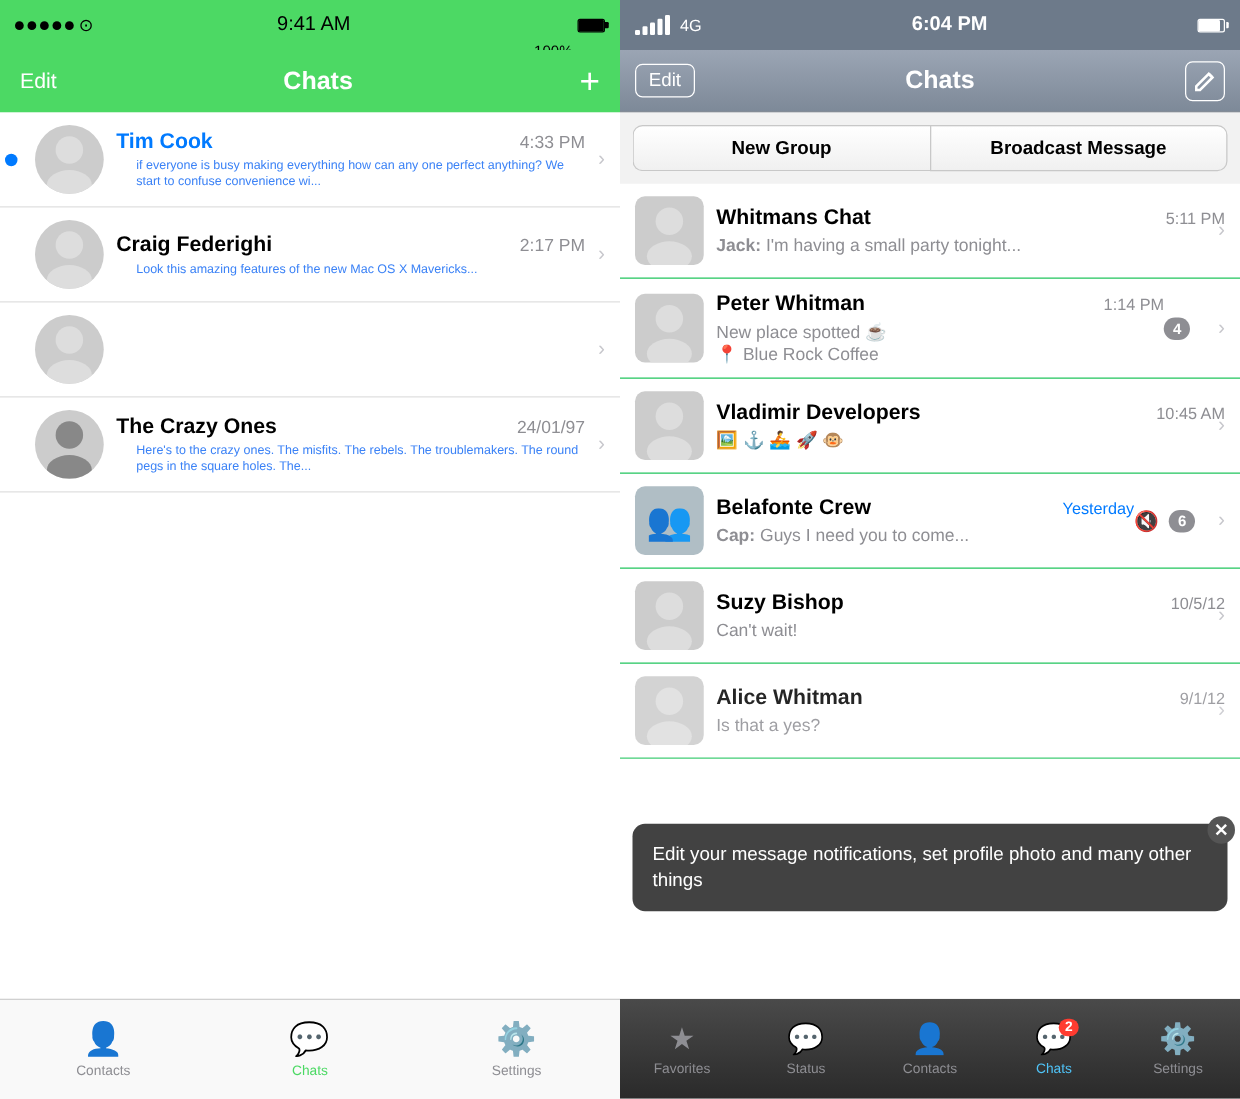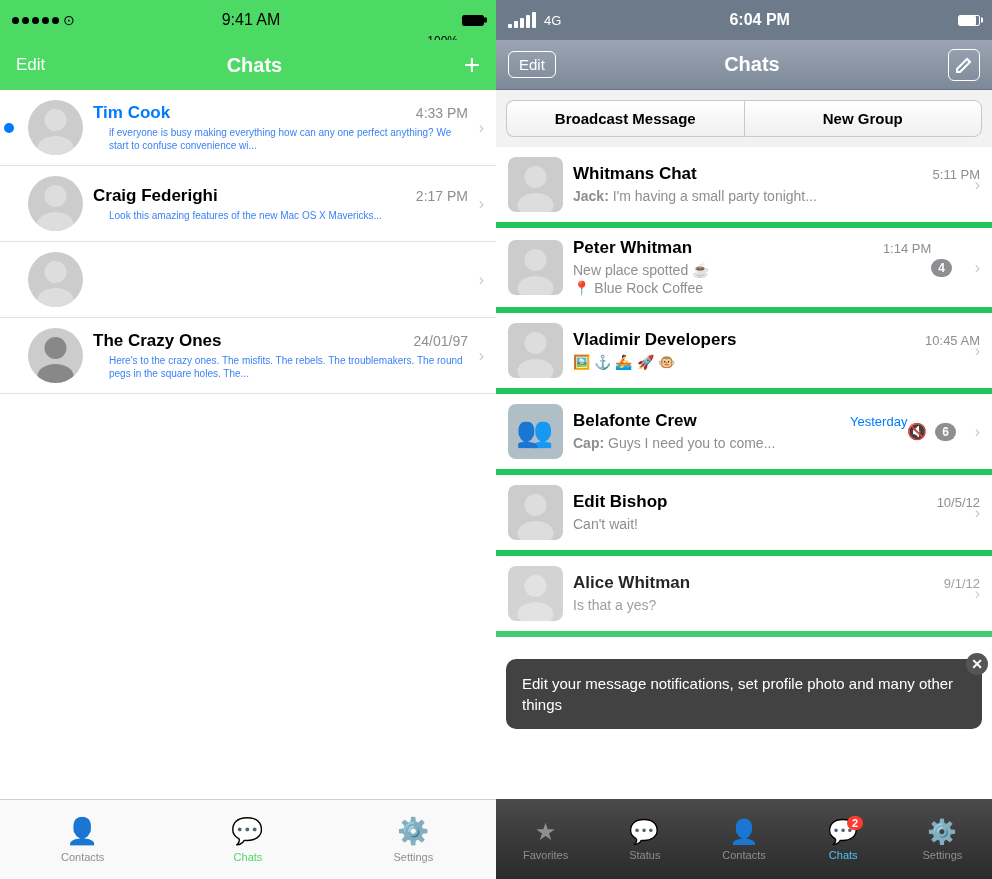--- a/index.html
+++ b/index.html
@@ -55,21 +55,21 @@
     .right-nav { height: 50px; background: linear-gradient(to bottom, #9ba5b4, #7d8998); display: flex; align-items: center; justify-content: space-between; padding: 0 12px; border-bottom: 1px solid #6a7380; }
     .right-nav .edit-btn { color: #fff; font-size: 17px; font-weight: 400; background: linear-gradient(to bottom, #9ba5b4, #7d8998); border: 1px solid #fff; border-radius: 6px; padding: 4px 10px; }
     .right-nav .compose-btn { width: 32px; height: 32px; border: 1.5px solid #fff; border-radius: 6px; display: flex; align-items: center; justify-content: center; color: #fff; font-size: 18px; }
 
     .broadcast-row { display: flex; gap: 0; padding: 10px 10px; background: #f2f2f2; }
     .broadcast-btn { flex: 1; padding: 9px 0; border: 1px solid #c8c8c8; background: linear-gradient(to bottom, #fff, #f0f0f0); font-size: 15px; font-weight: bold; color: #000; text-align: center; cursor: pointer; }
     .broadcast-btn:first-child { border-radius: 8px 0 0 8px; border-right: none; }
     .broadcast-btn:last-child { border-radius: 0 8px 8px 0; }
 
     .right-chat-list { flex: 1; overflow: hidden; background: #fff; position: relative; }
-    .right-chat-item { display: flex; align-items: center; padding: 10px 12px; border-bottom: 6px solid #22c55e; position: relative; min-height: 76px; }
+    .right-chat-item { display: flex; align-items: center; padding: 10px 12px; border-bottom: 1px solid #22c55e; position: relative; min-height: 76px; }
     .right-chat-item .avatar { width: 55px; height: 55px; border-radius: 8px; background: #ccc; flex-shrink: 0; overflow: hidden; display: flex; align-items: center; justify-content: center; }
     .right-chat-item .info { flex: 1; margin-left: 10px; }
     .right-chat-item .name-row { display: flex; justify-content: space-between; align-items: baseline; margin-bottom: 3px; }
     .right-chat-item .name { font-size: 17px; font-weight: 600; color: #000; }
     .right-chat-item .time { font-size: 13px; color: #8e8e93; }
     .right-chat-item .time.blue { color: #007aff; }
     .right-chat-item .preview { font-size: 14px; color: #8e8e93; line-height: 1.3; }
     .right-chat-item .chevron { position: absolute; right: 12px; top: 50%; transform: translateY(-50%); color: #c7c7cc; font-size: 16px; }
     .badge { background: #8e8e93; color: #fff; border-radius: 10px; font-size: 12px; font-weight: bold; padding: 2px 7px; margin-right: 8px; }
     .mute-icon { color: #8e8e93; font-size: 16px; margin-right: 4px; }
@@ -239,22 +239,22 @@
     <span style="color:#fff;font-size:20px;font-weight:bold;">Chats</span>
     <div class="compose-btn">
       <svg width="20" height="20" viewBox="0 0 20 20" fill="none" stroke="#fff" stroke-width="2">
         <path d="M3 14L3 17L6 17L16 7L13 4L3 14Z"></path>
         <path d="M13 4L16 7"></path>
       </svg>
     </div>
   </div>
 
   <div class="broadcast-row">
+    <button class="broadcast-btn">New Group</button>
     <button class="broadcast-btn">Broadcast Message</button>
-    <button class="broadcast-btn">New Group</button>
   </div>
 
   <div class="right-chat-list">
 
     <div class="right-chat-item">
       <div class="avatar av-whitman" style="border-radius:8px;">
         <svg width="55" height="55" viewBox="0 0 55 55">
             <circle cx="27.5" cy="20" r="11" fill="#ddd"></circle>
             <ellipse cx="27.5" cy="48" rx="18" ry="12" fill="#ddd"></ellipse>
           </svg>
@@ -326,21 +326,21 @@
 
     <div class="right-chat-item">
       <div class="avatar av-suzy" style="border-radius:8px;">
         <svg width="55" height="55" viewBox="0 0 55 55">
             <circle cx="27.5" cy="20" r="11" fill="#ddd"></circle>
             <ellipse cx="27.5" cy="48" rx="18" ry="12" fill="#ddd"></ellipse>
           </svg>
       </div>
       <div class="info">
         <div class="name-row">
-          <span class="name">Edit Bishop</span>
+          <span class="name">Suzy Bishop</span>
           <span class="time">10/5/12</span>
         </div>
         <div class="preview">Can't wait!</div>
       </div>
       <span class="chevron">›</span>
     </div>
 
     <div class="right-chat-item" style="opacity:0.85;">
       <div class="avatar av-alice" style="border-radius:8px;">
         <svg width="55" height="55" viewBox="0 0 55 55">

